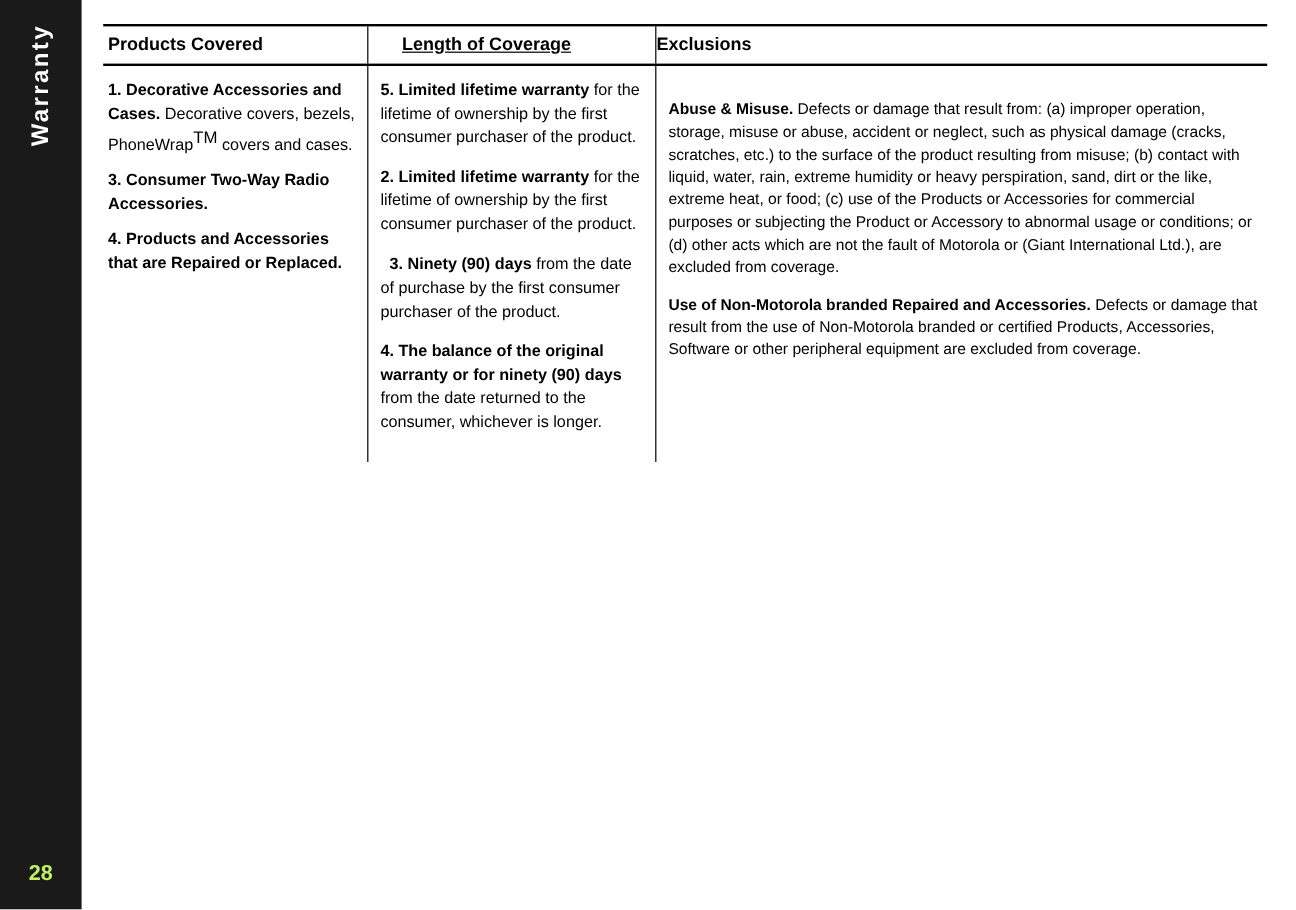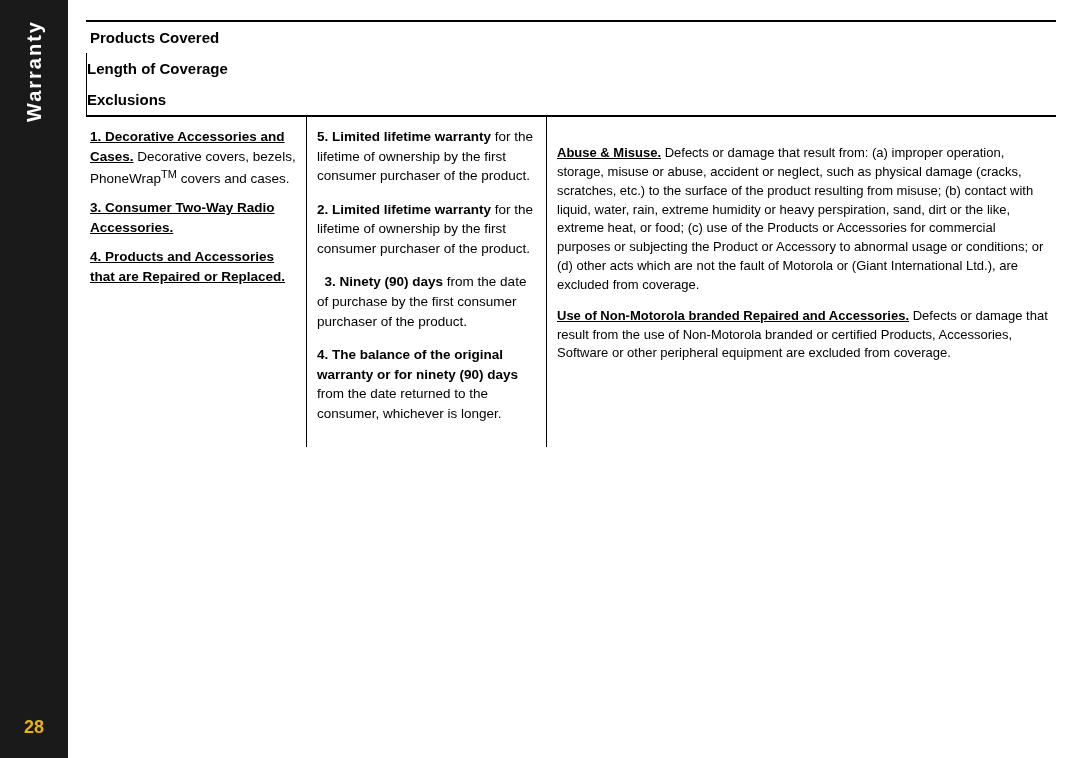--- a/index.html
+++ b/index.html
@@ -28,21 +28,21 @@
     .sidebar-warranty {
       color: #ffffff;
       font-size: 20px;
       font-weight: bold;
       writing-mode: vertical-rl;
       transform: rotate(180deg);
       letter-spacing: 2px;
     }
 
     .sidebar-page-number {
-      color: #eab308;
+      color: #bef264;
       font-size: 18px;
       font-weight: bold;
     }
 
     .main-content {
       flex: 1;
       padding: 20px 24px 20px 18px;
       display: flex;
       flex-direction: column;
     }
@@ -54,25 +54,24 @@
     .coverage-item {
       margin-bottom: 14px;
     }
 
     .bold {
       font-weight: bold;
     }
 
     .bold-underline {
       font-weight: bold;
-      text-decoration: underline;
     }
 
     sup {
-      font-size: 11px;
+      font-size: 14px;
     }
 
     .items-row {
       display: flex;
       width: 100%;
     }
 
     .col-products {
       width: 220px;
       flex-shrink: 0;
@@ -97,34 +96,34 @@
       font-size: 13px;
       line-height: 1.45;
       border-left: 1.5px solid #000;
     }
 
     .header-row {
       display: flex;
       width: 100%;
       border-top: 2.5px solid #000;
       border-bottom: 2.5px solid #000;
-      flex-direction: column;
     }
 
     .header-cell {
       padding: 7px 10px 7px 4px;
       font-size: 15px;
       font-weight: bold;
     }
 
     .header-cell:nth-child(2) {
       border-left: 1.5px solid #000;
-      padding-left: 0;
+      padding-left: 28px;
       width: 240px;
       flex-shrink: 0;
+      text-decoration: underline;
     }
 
     .header-cell:nth-child(3) {
       border-left: 1.5px solid #000;
       padding-left: 0;
       flex: 1;
     }
 
     .header-cell:first-child {
       width: 220px;

